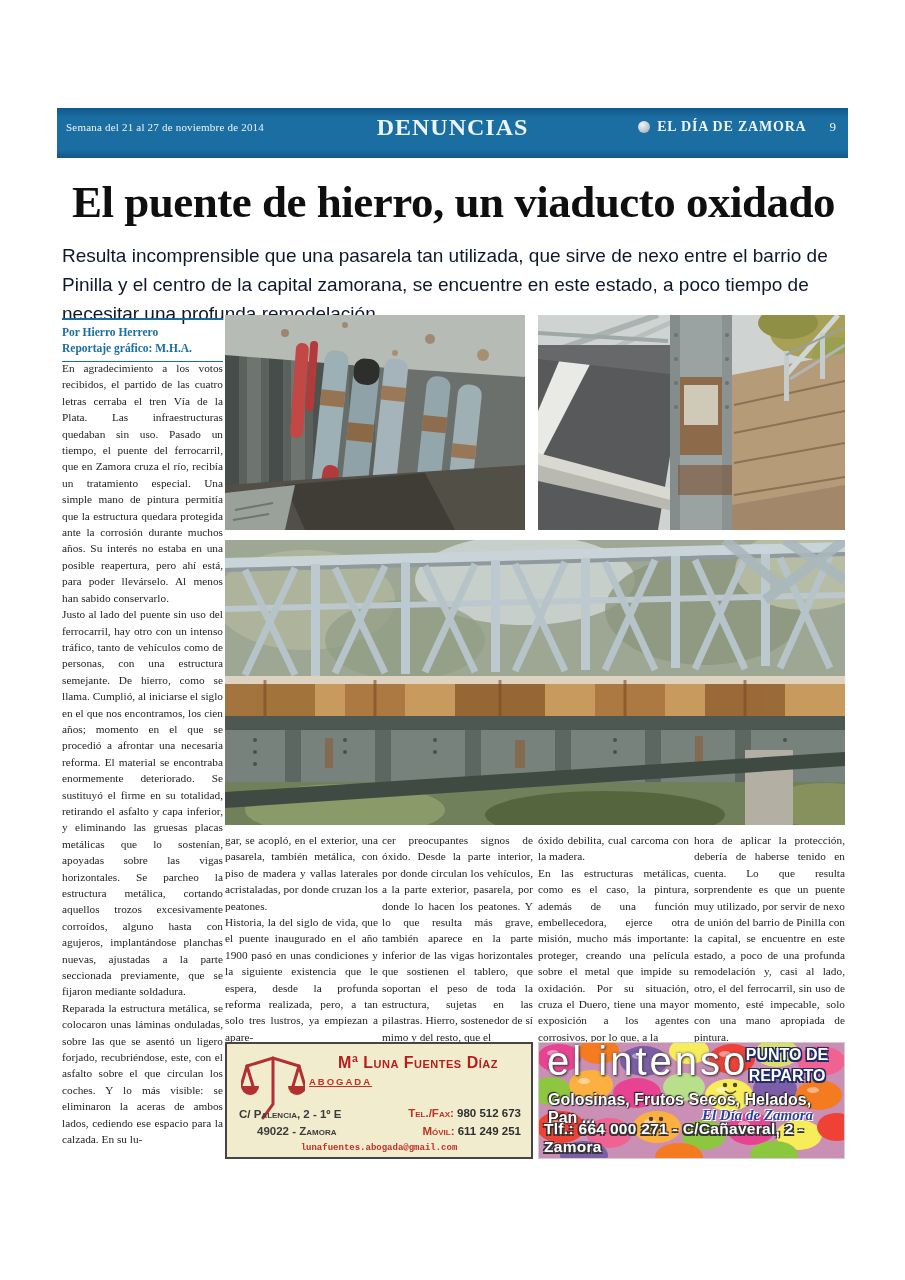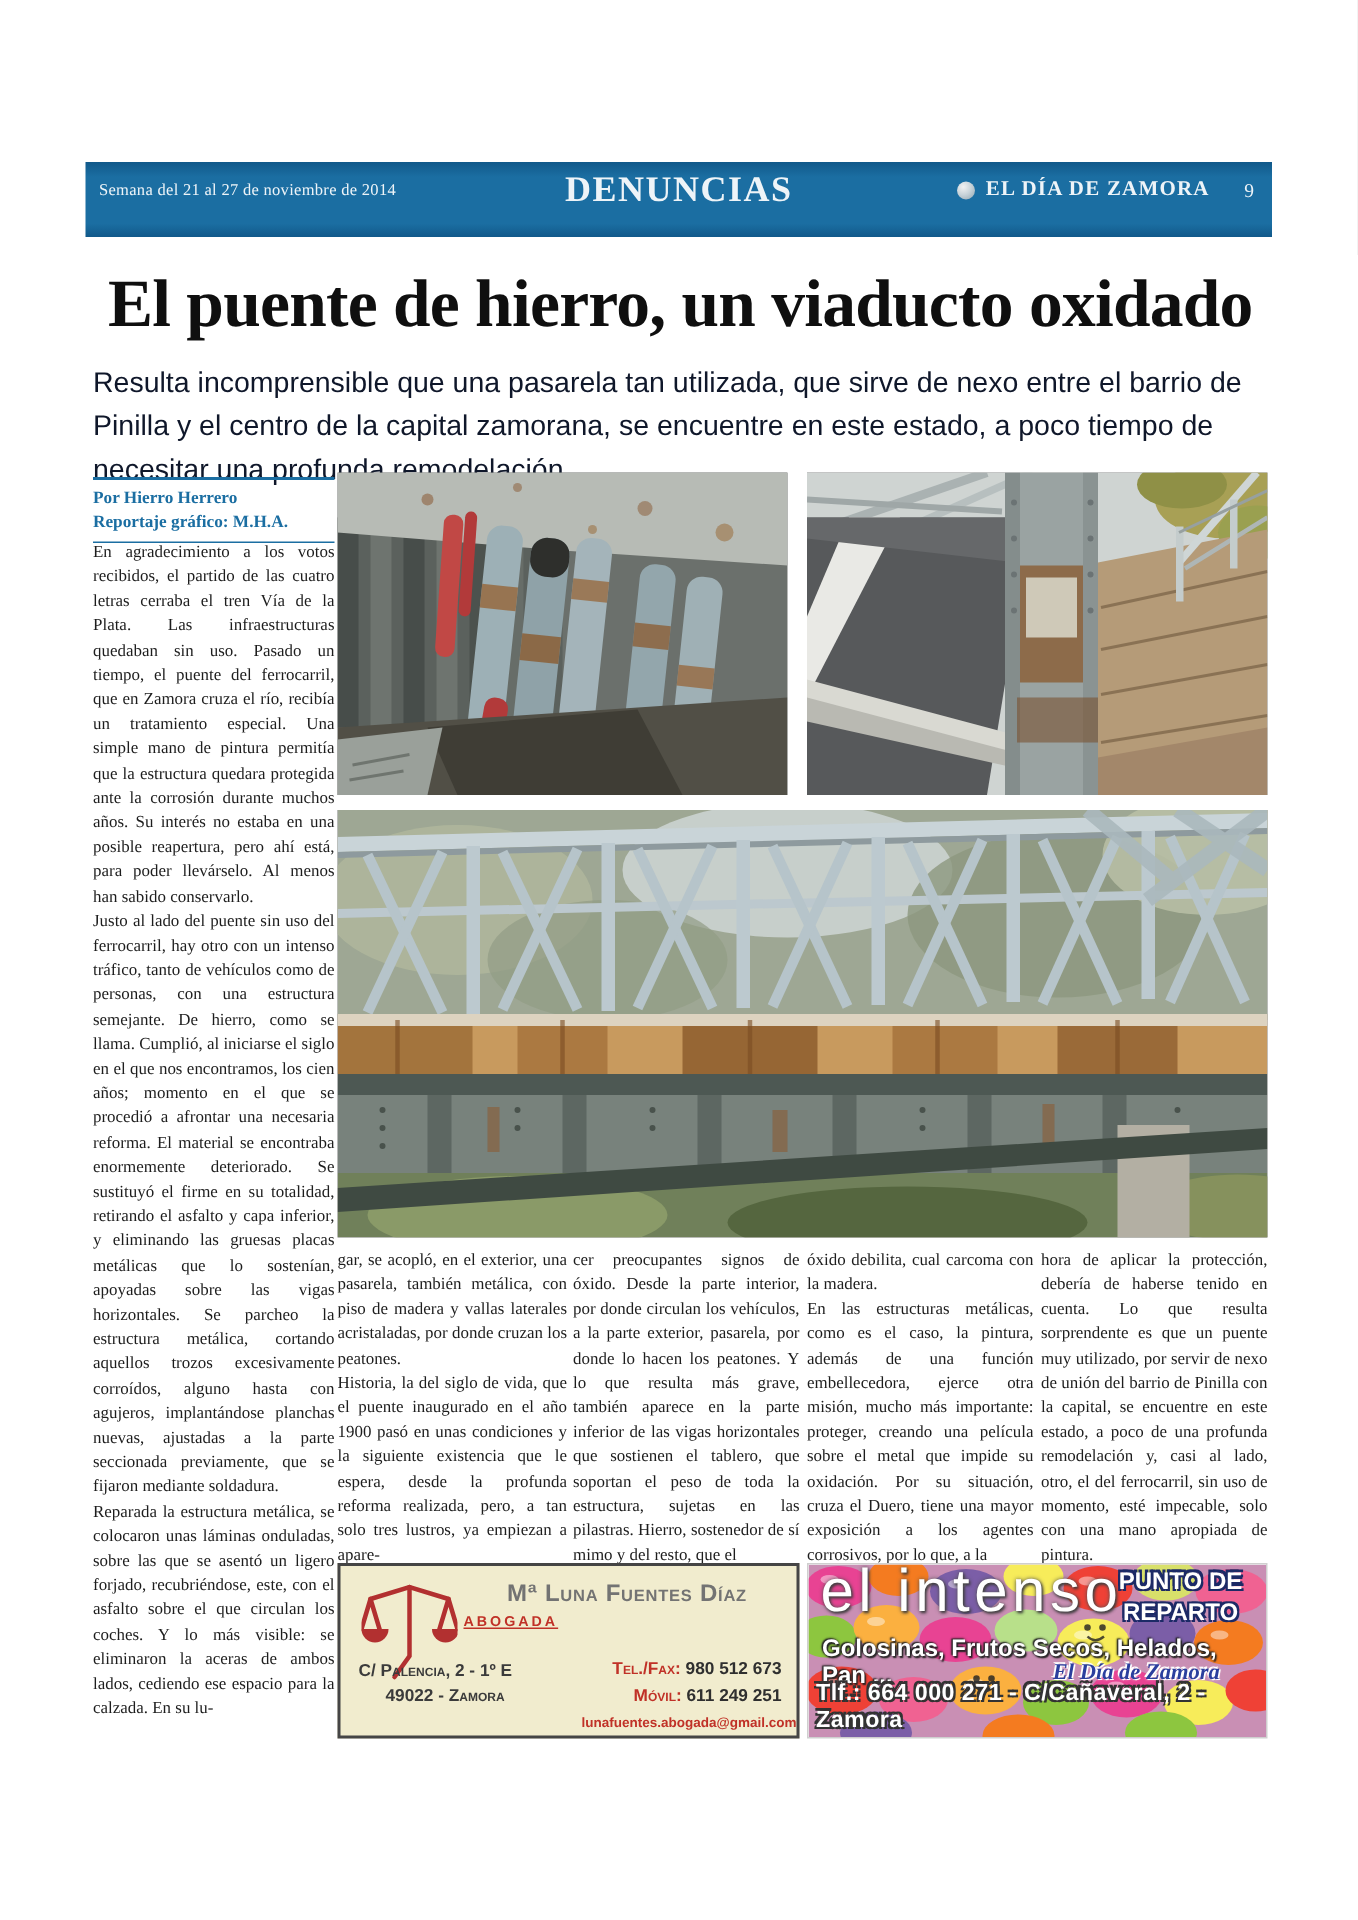--- a/index.html
+++ b/index.html
@@ -45,31 +45,31 @@
   .photo svg{display:block;}
   .photo1{left:225px;top:315px;width:300px;height:215px;}
   .photo2{left:538px;top:315px;width:307px;height:215px;}
   .photo3{left:225px;top:540px;width:620px;height:285px;}
 
   
   .ad-lawyer{position:absolute;left:225px;top:1042px;width:308px;height:117px;
              box-sizing:border-box;border:2px solid #454545;background:#f1ecce;
              font-family:"Liberation Sans",sans-serif;}
   .law-name{position:absolute;left:82px;top:10px;width:218px;text-align:center;
-            font-variant:small-caps;font-weight:bold;font-size:16px;color:#737373;letter-spacing:.5px;}
+            font-variant:small-caps;font-weight:bold;font-size:16px;color:#b91c1c;letter-spacing:.5px;}
   .law-role{position:absolute;left:82px;top:32px;width:218px;text-align:left;
             font-weight:bold;font-size:9.5px;color:#c03127;letter-spacing:2px;text-decoration:underline;}
   .law-addr{position:absolute;left:12px;top:62px;width:150px;font-variant:small-caps;
             font-weight:bold;font-size:11.5px;color:#3b3b3b;line-height:1.5;}
   .law-addr .l2{padding-left:18px;}
   .law-contact{position:absolute;right:10px;top:60px;width:160px;text-align:right;
                font-size:11.5px;line-height:1.6;color:#2f2f2f;font-weight:bold;}
   .law-contact .lbl{color:#c03127;font-variant:small-caps;font-weight:bold;}
-  .law-email{position:absolute;left:0;right:0;bottom:4px;text-align:right;
-             font-weight:bold;font-size:9px;color:#c03127;}
+  .law-email{position:absolute;left:0;right:0;bottom:4px;text-align:center;
+             font-weight:bold;font-size:9px;color:#c03127;font-family:Liberation Mono, monospace;}
   .scales{position:absolute;left:14px;top:8px;}
 
   
   .ad-kiosk{position:absolute;left:538px;top:1042px;width:307px;height:117px;overflow:hidden;
             font-family:"Liberation Sans",sans-serif;border:1px solid #cfcfcf;box-sizing:border-box;}
   .ad-kiosk .bg{position:absolute;left:0;top:0;}
   .ki-title{position:absolute;left:8px;top:-4px;color:#fff;font-size:40px;letter-spacing:3px;
             text-shadow:0 0 3px #555,1px 1px 2px #333;}
   .ki-sub{position:absolute;left:9px;top:48px;color:#fff;font-weight:bold;font-size:16px;
           text-shadow:1px 1px 1px #222,-1px -1px 1px #222,0 0 2px #222;}

